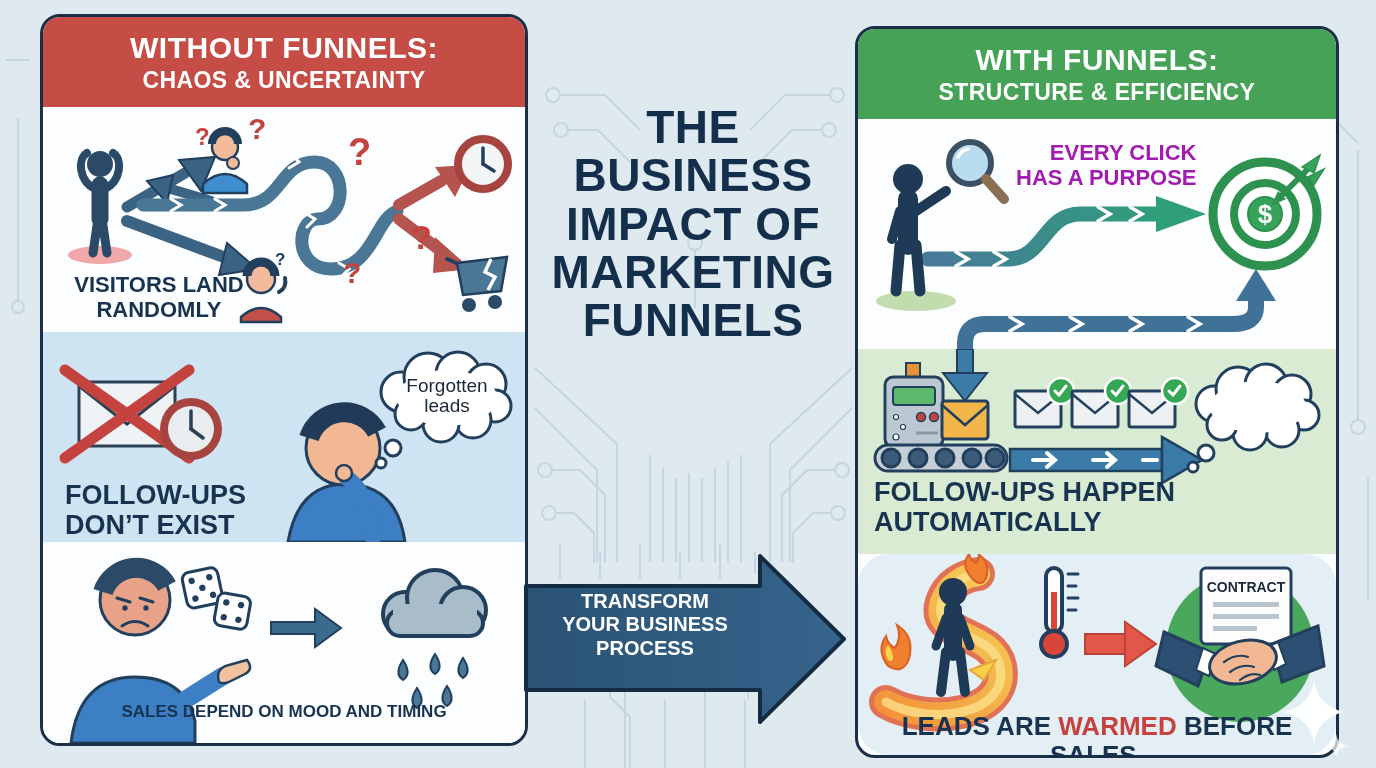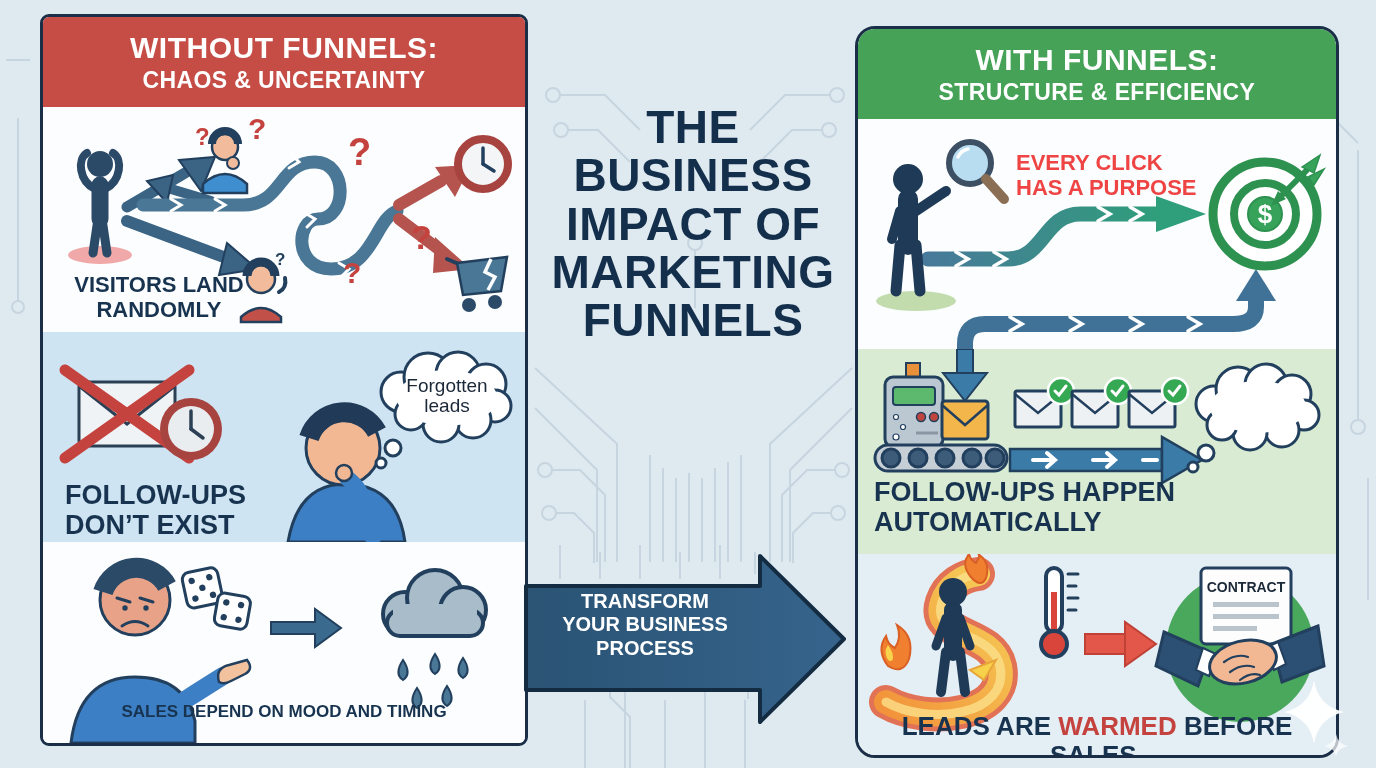--- a/index.html
+++ b/index.html
@@ -6,21 +6,21 @@
   body{
     width:1376px;height:768px;position:relative;overflow:hidden;
     background:#dfe9f0;
     font-family:"Liberation Sans", sans-serif;
   }
   .panel{
     position:absolute;top:14px;height:732px;
     border:3px solid #1a2f47;border-radius:20px;overflow:hidden;
     background:#fbfdfe;z-index:2;box-sizing:border-box;
   }
-  #left-panel{left:40px;width:488px;border-radius:9px;}
+  #left-panel{left:40px;width:488px;}
   #right-panel{left:855px;width:484px;margin-top:12px;}
   .panel-header{
     width:100%;height:90px;color:#fff;text-align:center;
     display:flex;flex-direction:column;justify-content:center;gap:2px;
   }
   .panel-header .h1{font-size:30px;font-weight:700;letter-spacing:.5px;}
   .panel-header .h2{font-size:23px;font-weight:700;letter-spacing:.4px;}
   #left-panel .panel-header{background:#c64c46;}
   #right-panel .panel-header{background:#46a257;}
   .section{position:relative;width:100%;}
@@ -377,21 +377,21 @@
         <circle cx="407" cy="95" r="52" fill="#fff" stroke="#2d9150" stroke-width="9"></circle>
         <circle cx="407" cy="95" r="31" fill="#fff" stroke="#2d9150" stroke-width="8"></circle>
         <circle cx="407" cy="95" r="17" fill="#37a35a" stroke="#2d9150" stroke-width="2"></circle>
         <text x="407" y="104" text-anchor="middle" font-size="26" font-weight="700" fill="#fff">$</text>
         <path d="M448,52 L422,78" stroke="#2d9150" stroke-width="6" stroke-linecap="round"></path>
         <polygon points="413,87 428,80 420,72" fill="#2d9150"></polygon>
         <polygon points="444,48 462,36 456,54" fill="#37a35a" stroke="#2d9150" stroke-width="1.5"></polygon>
         <polygon points="450,58 466,50 456,66" fill="#37a35a" stroke="#2d9150" stroke-width="1.5"></polygon>
       </g>
     </svg>
-    <div class="caption" style="left:158px;top:32px;font-size:22px;color:#ef4444;"><span>EVERY CLICK</span><br><span>HAS A PURPOSE</span></div>
+    <div class="caption" style="left:158px;top:22px;font-size:22px;color:#a21caf;text-align:right;"><span>EVERY CLICK</span><br><span>HAS A PURPOSE</span></div>
   </div>
 
   <div class="section" style="height:205px;background:#d9ecd3;">
     <svg width="478" height="205" viewBox="0 0 478 205">
       <g>
         <rect x="99" y="0" width="16" height="26" fill="#3a7ba8" stroke="#22405e" stroke-width="2"></rect>
         <polygon points="85,24 129,24 107,52" fill="#3a7ba8" stroke="#22405e" stroke-width="2"></polygon>
       </g>
       <g>
         <rect x="48" y="14" width="14" height="16" fill="#e8913a" stroke="#22405e" stroke-width="2"></rect>
@@ -459,21 +459,21 @@
             <circle cx="364" cy="76" r="15"></circle>
         </g>
         <ellipse cx="400" cy="58" rx="48" ry="26" fill="#fff"></ellipse>
         <circle cx="348" cy="104" r="8" fill="#fff" stroke="#22405e" stroke-width="3"></circle>
         <circle cx="335" cy="118" r="5" fill="#fff" stroke="#22405e" stroke-width="3"></circle>
       </g>
     </svg>
     <div class="caption" style="left:16px;top:128px;font-size:27px;"><span>FOLLOW-UPS HAPPEN</span><br><span>AUTOMATICALLY</span></div>
   </div>
 
-  <div class="section" style="height:201px;background:#e4eef5;">
+  <div class="section" style="height:201px;background:#e4eef5;border-radius:31px;">
     <svg width="478" height="201" viewBox="0 0 478 201">
       <defs>
         <linearGradient id="firegrad" x1="0" y1="1" x2="1" y2="0">
           <stop offset="0" stop-color="#f2923a"></stop>
             <stop offset="1" stop-color="#f6cf58"></stop>
         </linearGradient>
       </defs>
       <g>
         <path d="M28,148 C70,172 152,162 142,112 C134,76 72,84 84,48 C90,30 106,22 120,20" stroke="#e25c3a" stroke-width="34" fill="none" stroke-linecap="round" opacity="0.85"></path>
         <path d="M28,148 C70,172 152,162 142,112 C134,76 72,84 84,48 C90,30 106,22 120,20" stroke="url(#firegrad)" stroke-width="24" fill="none" stroke-linecap="round"></path>

